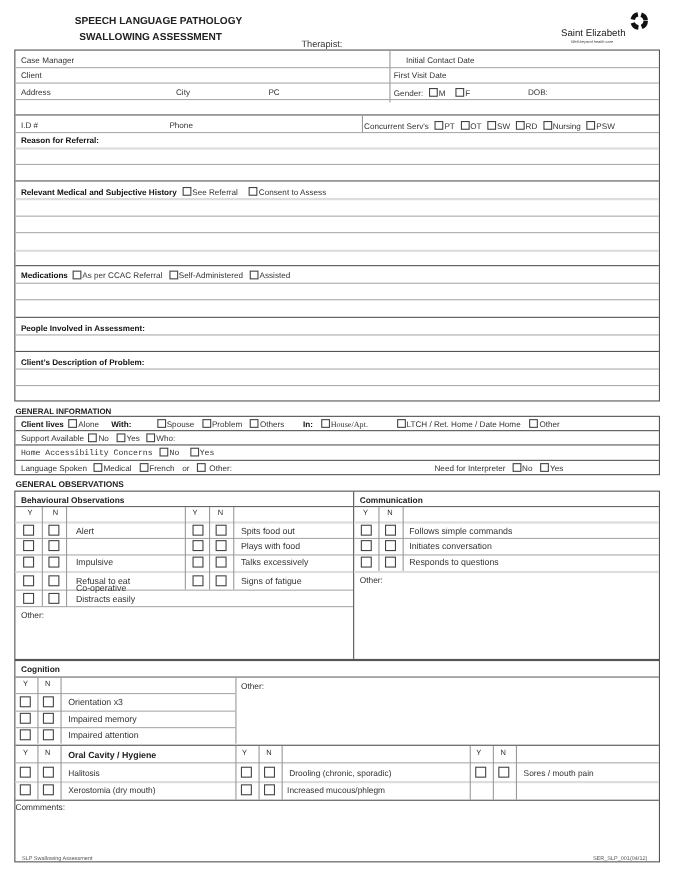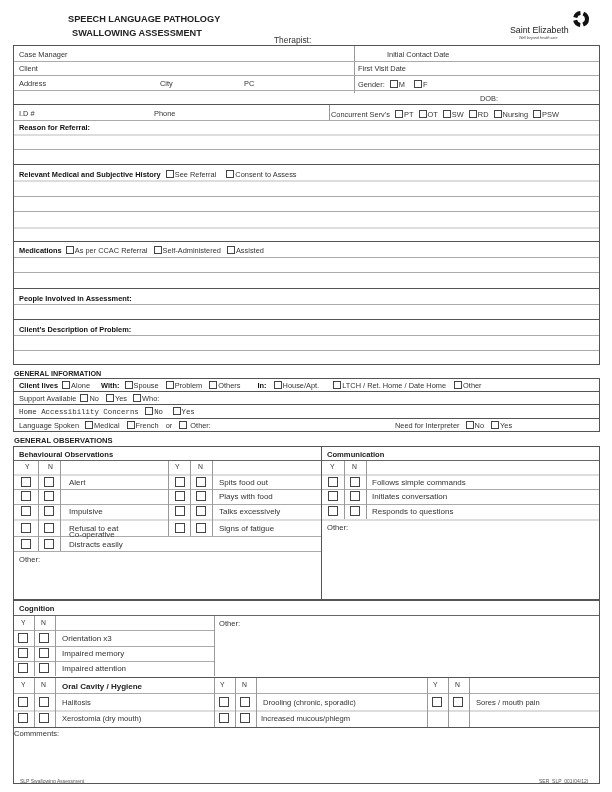--- a/index.html
+++ b/index.html
@@ -41,28 +41,28 @@
 <div class="hl" style="left:14px;top:90px;width:585px;"></div>
 <div class="hd" style="left:14px;top:104px;width:585px;"></div>
 <div class="vl" style="left:329px;top:105px;height:15px;"></div>
 <div class="hl" style="left:14px;top:120px;width:585px;"></div>
 
 <div class="t" style="left:19px;top:51px;">Case Manager</div>
 <div class="t" style="left:19px;top:65px;">Client</div>
 <div class="t" style="left:19px;top:80px;">Address</div>
 <div class="t" style="left:160px;top:80px;">City</div>
 <div class="t" style="left:244px;top:80px;">PC</div>
-<div class="t" style="left:358px;top:51px;padding-left:29px;">Initial Contact Date</div>
+<div class="t" style="left:340px;top:51px;padding-left:29px;">Initial Contact Date</div>
 <div class="t" style="left:358px;top:65px;">First Visit Date</div>
 <div class="t" style="left:358px;top:80px;">
   <span class="inl">Gender:</span>
   <span class="cb"></span><span class="inl">M</span>
   <span class="cb" style="margin-left:4px;"></span><span>F</span>
 </div>
-<div class="t" style="left:480px;top:80px;margin-top:15px;">DOB:</div>
+<div class="t" style="left:480px;top:80px;">DOB:</div>
 
 <div class="t" style="left:19px;top:110px;">I.D #</div>
 <div class="t" style="left:154px;top:110px;">Phone</div>
 <div class="t" style="left:331px;top:110px;">
   <span class="inl">Concurrent Serv's</span>
   <span class="cb"></span><span class="inl">PT</span>
   <span class="cb"></span><span class="inl">OT</span>
   <span class="cb"></span><span class="inl">SW</span>
   <span class="cb"></span><span class="inl">RD</span>
   <span class="cb"></span><span class="inl">Nursing</span>
@@ -110,26 +110,26 @@
 
 <div class="sec" style="left:14px;top:369px;font-size:7.2px;">GENERAL INFORMATION</div>
 <div class="box" style="left:13px;top:378px;width:587px;height:54px;border-width:1.2px;"></div>
 <div class="hl" style="left:14px;top:391px;width:585px;border-color:#555;"></div>
 <div class="hl" style="left:14px;top:404px;width:585px;border-color:#555;"></div>
 <div class="hl" style="left:14px;top:418px;width:585px;border-color:#555;"></div>
 
 <div class="t" style="left:19px;top:381px;">
   <span class="b" style="margin-right:2px;margin-top:44px;">Client lives</span>
   <span class="cb"></span><span style="margin-right:9px;">Alone</span>
-  <span class="b" style="margin-right:3px;">With:</span>
+  <span class="b" style="margin-right:21px;">With:</span>
   <span class="cb"></span><span style="margin-right:5px;">Spouse</span>
   <span class="cb"></span><span style="margin-right:5px;">Problem</span>
   <span class="cb"></span><span style="margin-right:15px;">Others</span>
   <span class="b" style="margin-right:5px;">In:</span>
-  <span class="cb"></span><span style="margin-right:12px;">House/Apt.</span>
+  <span class="cb"></span><span style="margin-right:24px;font-family:Liberation Serif, serif;">House/Apt.</span>
   <span class="cb"></span><span style="margin-right:6px;">LTCH / Ret. Home / Date Home</span>
   <span class="cb"></span><span>Other</span>
 </div>
 <div class="t" style="left:19px;top:394px;">
   <span style="margin-right:2px;">Support Available</span>
   <span class="cb"></span><span style="margin-right:5px;">No</span>
   <span class="cb"></span><span style="margin-right:4px;">Yes</span>
   <span class="cb"></span><span>Who:</span>
 </div>
 <div class="t" style="left:19px;top:407px;font-family:Liberation Mono, monospace;">

